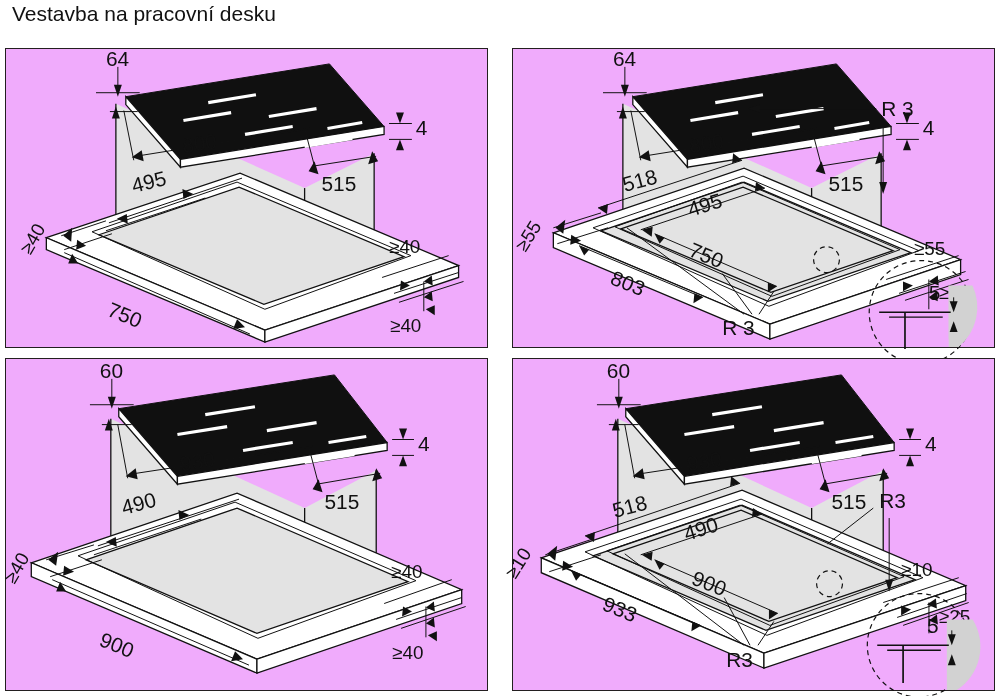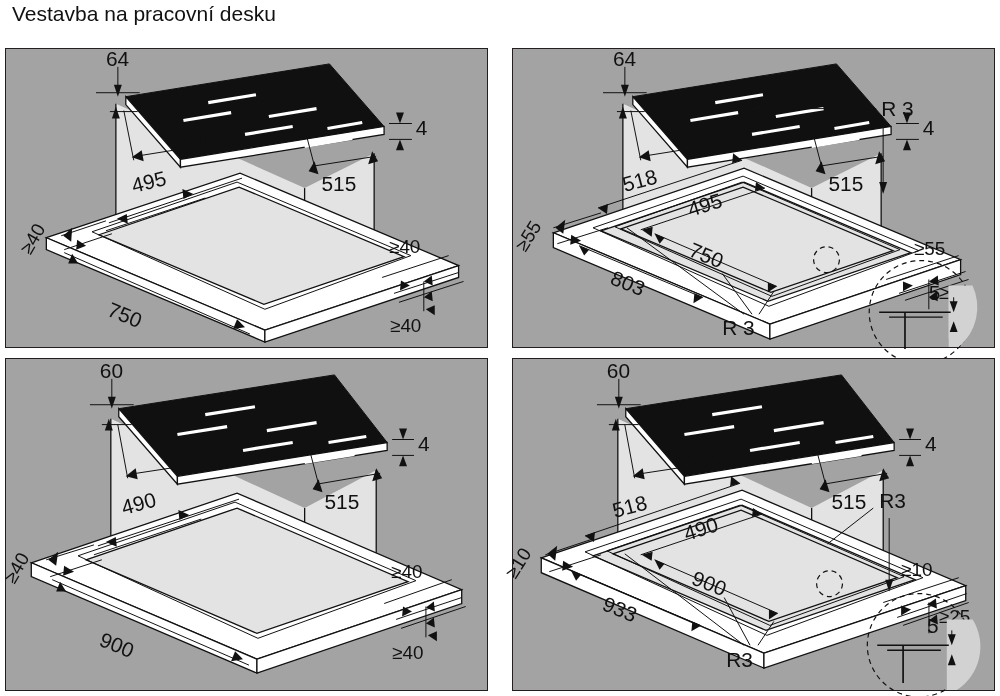--- a/index.html
+++ b/index.html
@@ -19,21 +19,21 @@
     letter-spacing:0px;
     color:#111;
     white-space:nowrap;
   }
   #title-left{left:12px;top:2px;}
   #title-right{left:521px;top:2px;}
 
   .panel{
     position:absolute;
     border:1.6px solid #231f20;
-    background:#a3a3a3;
+    background:#f0abfc;
     box-sizing:border-box;
   }
   #panel-tl{left:5px;  top:48px;  width:483px; height:300px;}
   #panel-tr{left:512px;top:48px;  width:483px; height:300px;}
   #panel-bl{left:5px;  top:358px; width:483px; height:333px;}
   #panel-br{left:512px;top:358px; width:483px; height:333px;}
 
   .svgwrap{position:absolute;left:0;top:0;width:100%;height:100%;overflow:visible;}
   svg{display:block;overflow:visible;}
 

